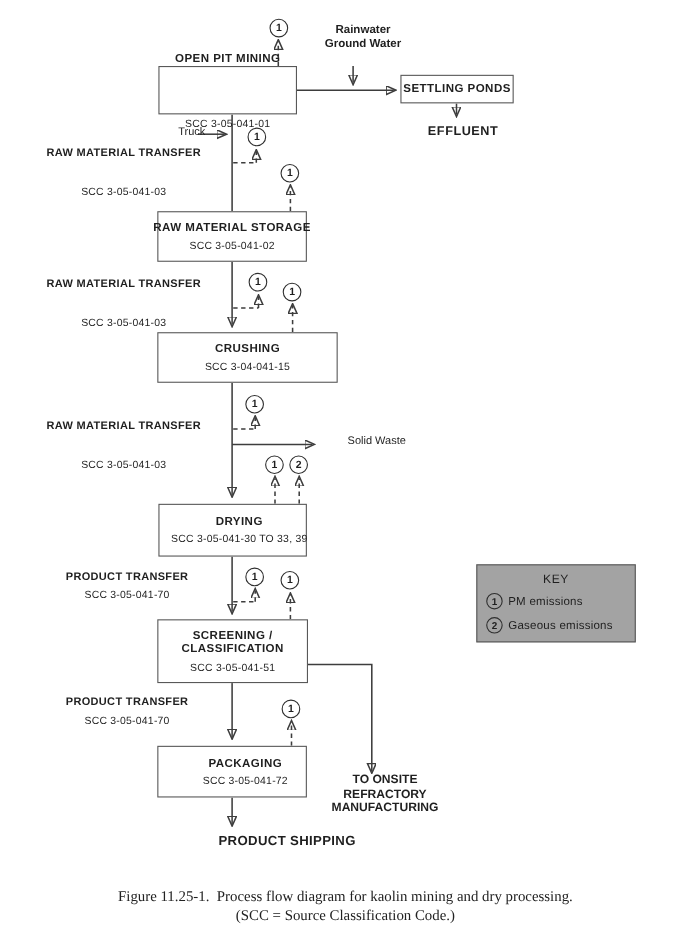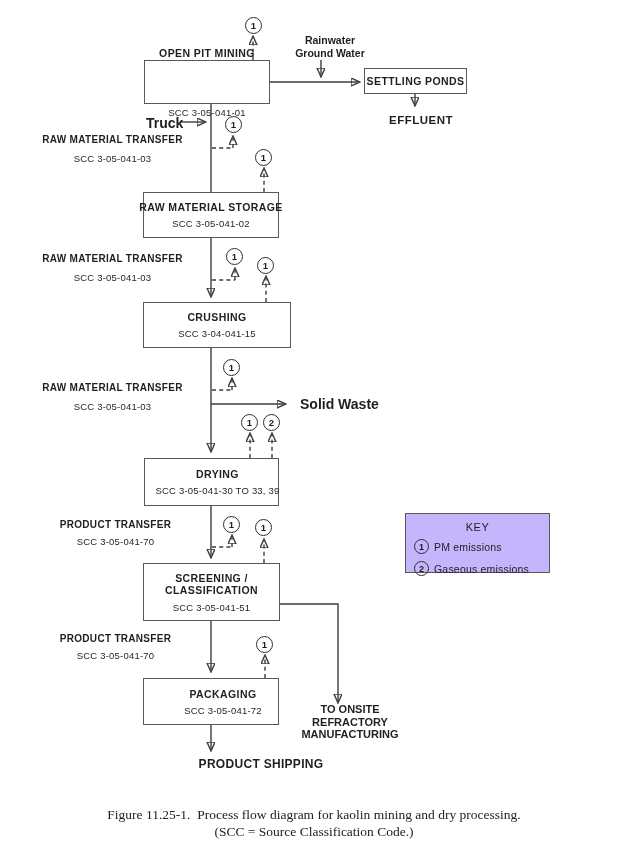--- a/index.html
+++ b/index.html
@@ -20,29 +20,29 @@
   .pbox-scc{font-size:9.5px;letter-spacing:.2px;white-space:nowrap;}
 
   .marker{
     position:absolute;box-sizing:border-box;width:17px;height:17px;border-radius:50%;
     border:1.3px solid #2e2e2e;display:flex;align-items:center;justify-content:center;
     font-size:9.5px;font-weight:bold;background:#fff;line-height:1;
   }
 
   .side-label{position:absolute;text-align:center;}
   .side-label .t{font-size:10px;font-weight:bold;letter-spacing:.3px;line-height:13px;white-space:nowrap;}
-  .side-label .s{font-size:9.5px;margin-top:7px;letter-spacing:.2px;white-space:nowrap;}
+  .side-label .s{font-size:9.5px;margin-top:23px;letter-spacing:.2px;white-space:nowrap;}
 
   .ann{position:absolute;white-space:nowrap;}
-  .w500{font-weight:700;font-size:14px;}
+  .w500{font-weight:400;font-size:10px;margin-left:16px;}
   .center{text-align:center;}
 
   .keybox{
-    position:absolute;left:405px;top:513px;width:145px;height:60px;box-sizing:border-box;
-    border:1.4px solid #585858;background:#c4b5fd;padding-top:7px;
+    position:absolute;left:433px;top:513px;width:145px;height:71px;box-sizing:border-box;
+    border:1.4px solid #585858;background:#a3a3a3;padding-top:7px;
   }
   .key-title{text-align:center;font-size:11px;font-weight:500;letter-spacing:.5px;margin-bottom:6px;}
   .key-item{display:flex;align-items:center;gap:5px;padding-left:8px;margin-bottom:7px;}
   .kmarker{
     box-sizing:border-box;width:15px;height:15px;border-radius:50%;border:1.2px solid #2e2e2e;
     display:flex;align-items:center;justify-content:center;font-size:9px;font-weight:bold;flex:0 0 auto;
   }
   .key-label{font-size:10.5px;font-weight:500;letter-spacing:.2px;}
 
   .caption{
@@ -99,21 +99,21 @@
 
   <div class="pbox" style="left:364px;top:68px;width:103px;height:26px;">
     <div class="pbox-title">SETTLING PONDS</div>
   </div>
 
   <div class="pbox" style="left:143px;top:192px;width:136px;height:46px;">
     <div class="pbox-title">RAW MATERIAL STORAGE</div>
     <div class="pbox-scc">SCC 3-05-041-02</div>
   </div>
 
-  <div class="pbox" style="left:143px;top:302px;width:148px;height:46px;">
+  <div class="pbox" style="left:143px;top:302px;width:164px;height:46px;">
     <div class="pbox-title">CRUSHING</div>
     <div class="pbox-scc">SCC 3-04-041-15</div>
   </div>
 
   <div class="pbox" style="left:144px;top:458px;width:135px;height:48px;padding-left:12px;">
     <div class="pbox-title">DRYING</div>
     <div class="pbox-scc">SCC 3-05-041-30 TO 33, 39</div>
   </div>
 
   <div class="pbox" style="left:143px;top:563px;width:137px;height:58px;gap:6px;">
@@ -144,21 +144,21 @@
   <div class="side-label" style="left:38px;top:518px;width:155px;">
     <div class="t">PRODUCT TRANSFER</div>
     <div class="s" style="margin-top:5px;">SCC 3-05-041-70</div>
   </div>
   <div class="side-label" style="left:38px;top:632px;width:155px;">
     <div class="t">PRODUCT TRANSFER</div>
     <div class="s" style="margin-top:5px;">SCC 3-05-041-70</div>
   </div>
 
   <div class="ann w500" style="left:146px;top:115px;">Truck</div>
-  <div class="ann center" style="left:285px;top:34px;width:90px;font-size:10.5px;font-weight:600;line-height:13px;">
+  <div class="ann center" style="left:285px;top:21px;width:90px;font-size:10.5px;font-weight:600;line-height:13px;">
     <div>Rainwater</div>
     <div>Ground Water</div>
   </div>
   <div class="ann center" style="left:380px;top:114px;width:82px;font-size:11.5px;font-weight:600;letter-spacing:.5px;">EFFLUENT</div>
   <div class="ann w500" style="left:300px;top:396px;">Solid Waste</div>
   <div class="ann center" style="left:176px;top:757px;width:170px;font-size:12px;font-weight:bold;letter-spacing:.3px;">PRODUCT SHIPPING</div>
   <div class="ann center" style="left:295px;top:703px;width:110px;font-size:11px;font-weight:bold;line-height:12.5px;">
     <div>TO ONSITE</div>
     <div>REFRACTORY</div>
     <div>MANUFACTURING</div>

